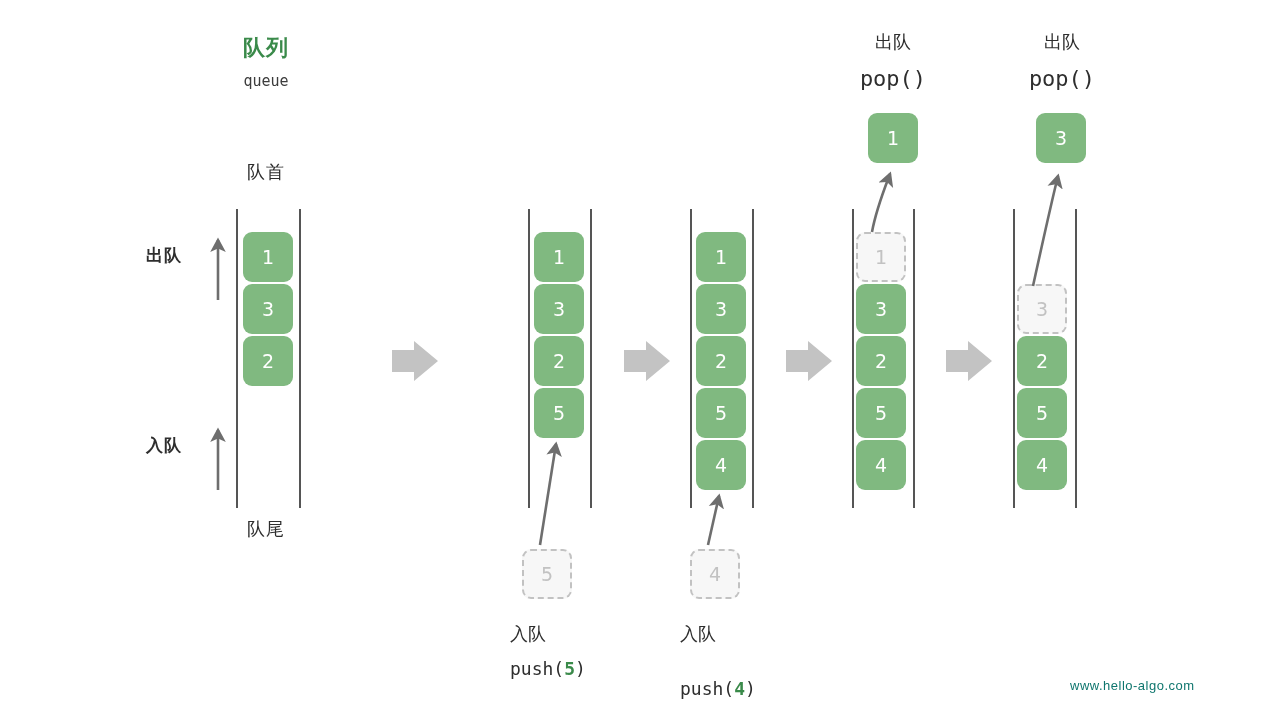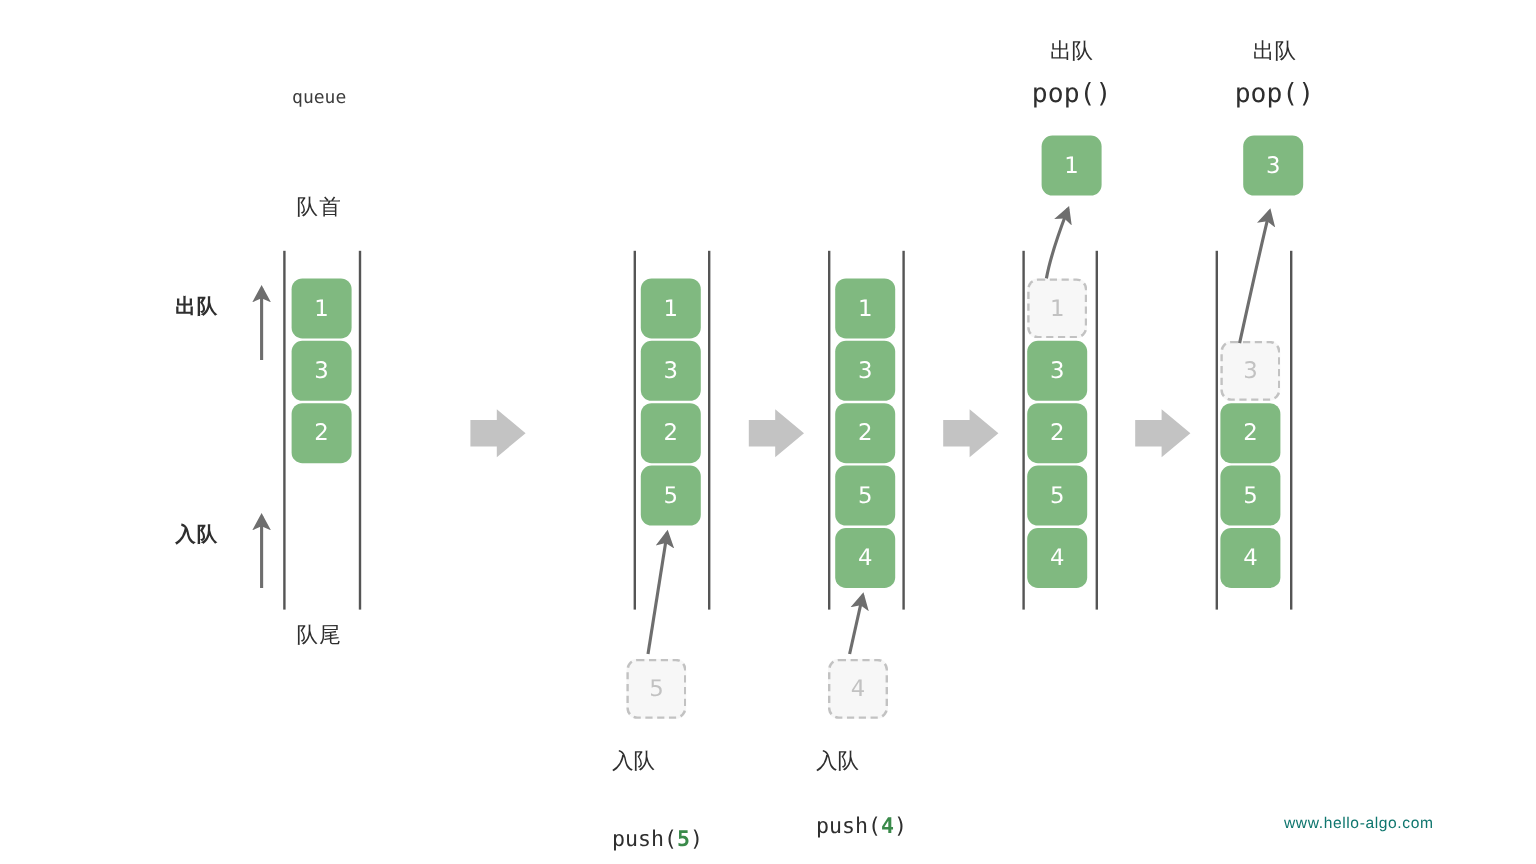--- a/index.html
+++ b/index.html
@@ -67,20 +67,21 @@
 
   
   svg.layer{position:absolute;left:0;top:0;width:1280px;height:720px;
             pointer-events:none;overflow:visible;}
 </style>
 </head>
 <body>
 
 <div class="stage">
 
+  <div class="abs title-cn" style="left:186px;top:33px;width:160px;">队列</div>
   <div class="abs title-en" style="left:186px;top:72px;width:160px;">queue</div>
 
   <div class="abs endlabel" style="left:196px;top:160px;width:140px;">队首</div>
   <div class="abs endlabel" style="left:196px;top:517px;width:140px;">队尾</div>
 
   <div class="abs oplabel-cn" style="left:146px;top:244px;">出队</div>
   <div class="abs oplabel-cn" style="left:146px;top:434px;">入队</div>
 
   <div class="abs rail" style="left:236px;top:209px;height:299px;"></div>
   <div class="abs rail" style="left:299px;top:209px;height:299px;"></div>
@@ -89,21 +90,21 @@
   <div class="abs cell" style="left:243px;top:336px;">2</div>
 
   <div class="abs rail" style="left:528px;top:209px;height:299px;"></div>
   <div class="abs rail" style="left:590px;top:209px;height:299px;"></div>
   <div class="abs cell" style="left:534px;top:232px;">1</div>
   <div class="abs cell" style="left:534px;top:284px;">3</div>
   <div class="abs cell" style="left:534px;top:336px;">2</div>
   <div class="abs cell" style="left:534px;top:388px;">5</div>
   <div class="abs cell ghost" style="left:522px;top:549px;">5</div>
   <div class="abs foot-cn" style="left:510px;top:622px;">入队</div>
-  <div class="abs foot-code" style="left:510px;top:658px;margin-top:31px;"><span>push(</span><span class="arg">5</span><span>)</span></div>
+  <div class="abs foot-code" style="left:510px;top:658px;"><span>push(</span><span class="arg">5</span><span>)</span></div>
 
   <div class="abs rail" style="left:690px;top:209px;height:299px;"></div>
   <div class="abs rail" style="left:752px;top:209px;height:299px;"></div>
   <div class="abs cell" style="left:696px;top:232px;">1</div>
   <div class="abs cell" style="left:696px;top:284px;">3</div>
   <div class="abs cell" style="left:696px;top:336px;">2</div>
   <div class="abs cell" style="left:696px;top:388px;">5</div>
   <div class="abs cell" style="left:696px;top:440px;">4</div>
   <div class="abs cell ghost" style="left:690px;top:549px;">4</div>
   <div class="abs foot-cn" style="left:680px;top:622px;">入队</div>

